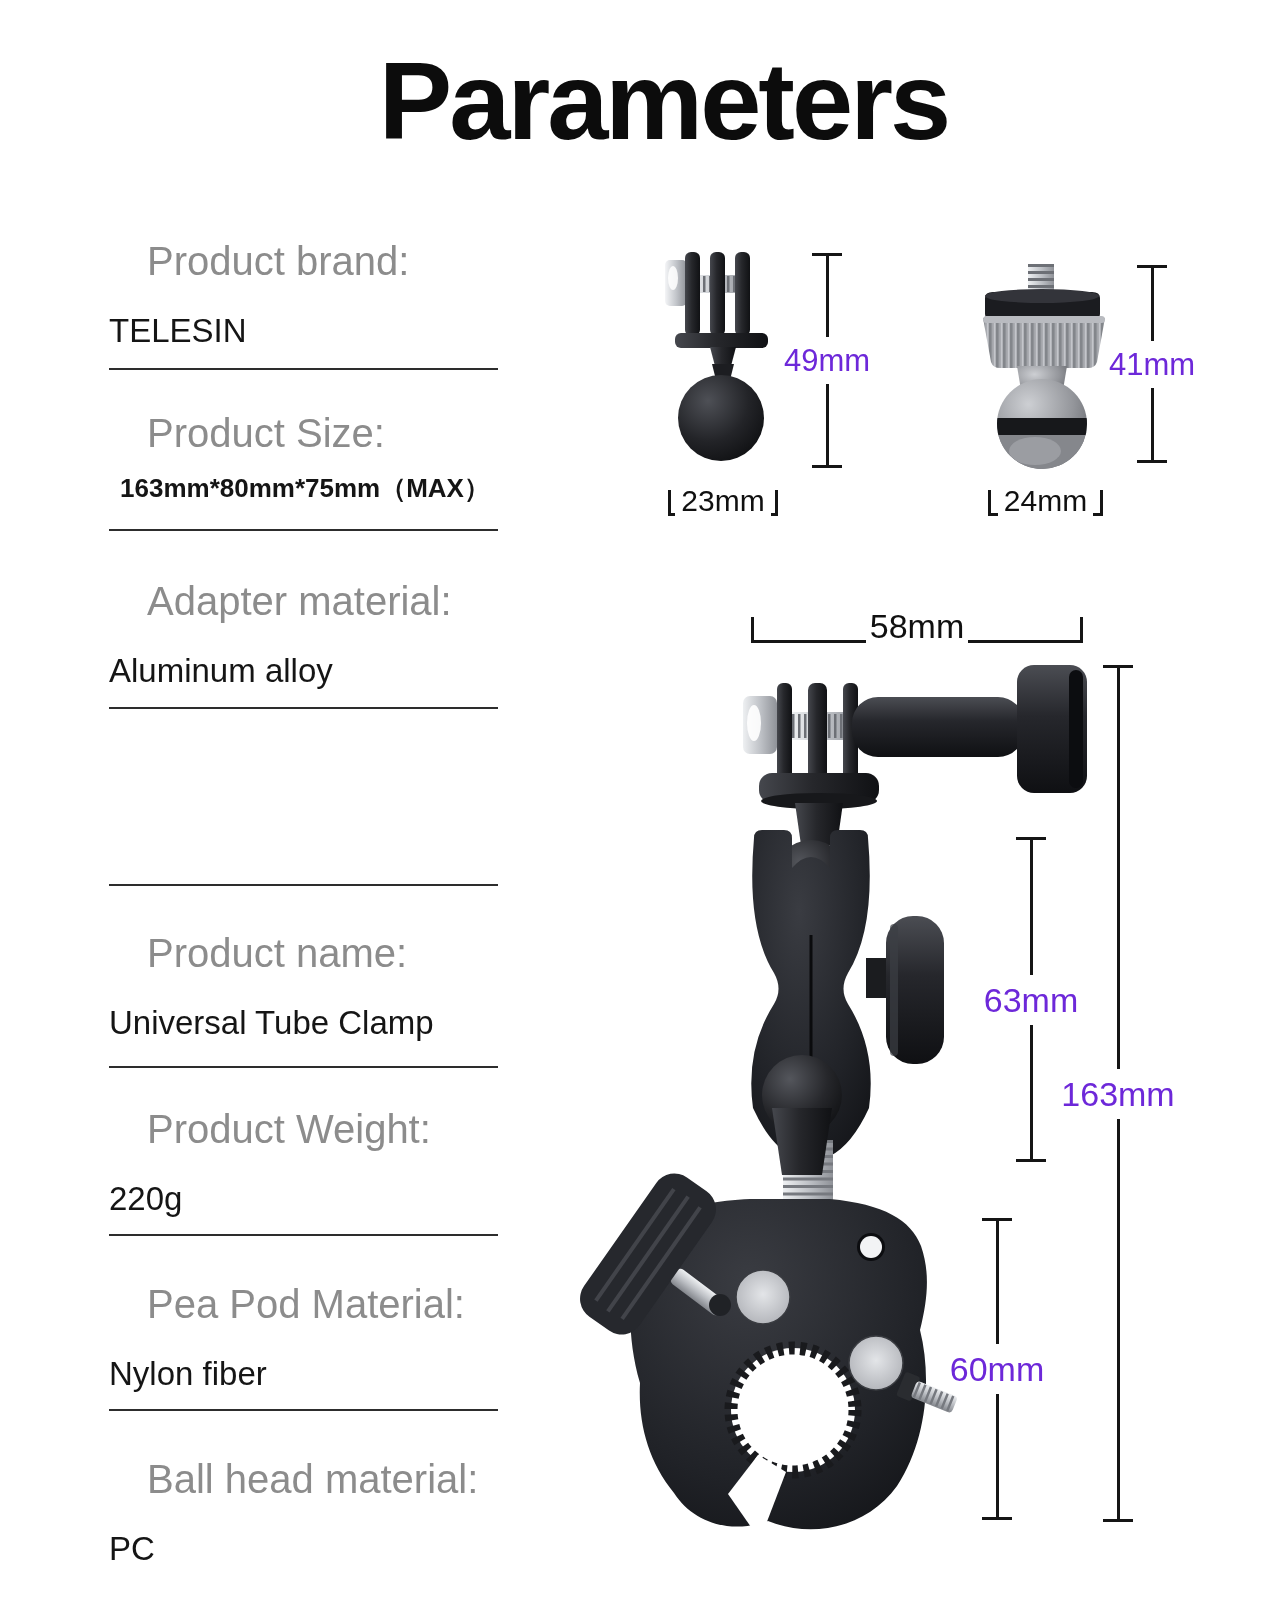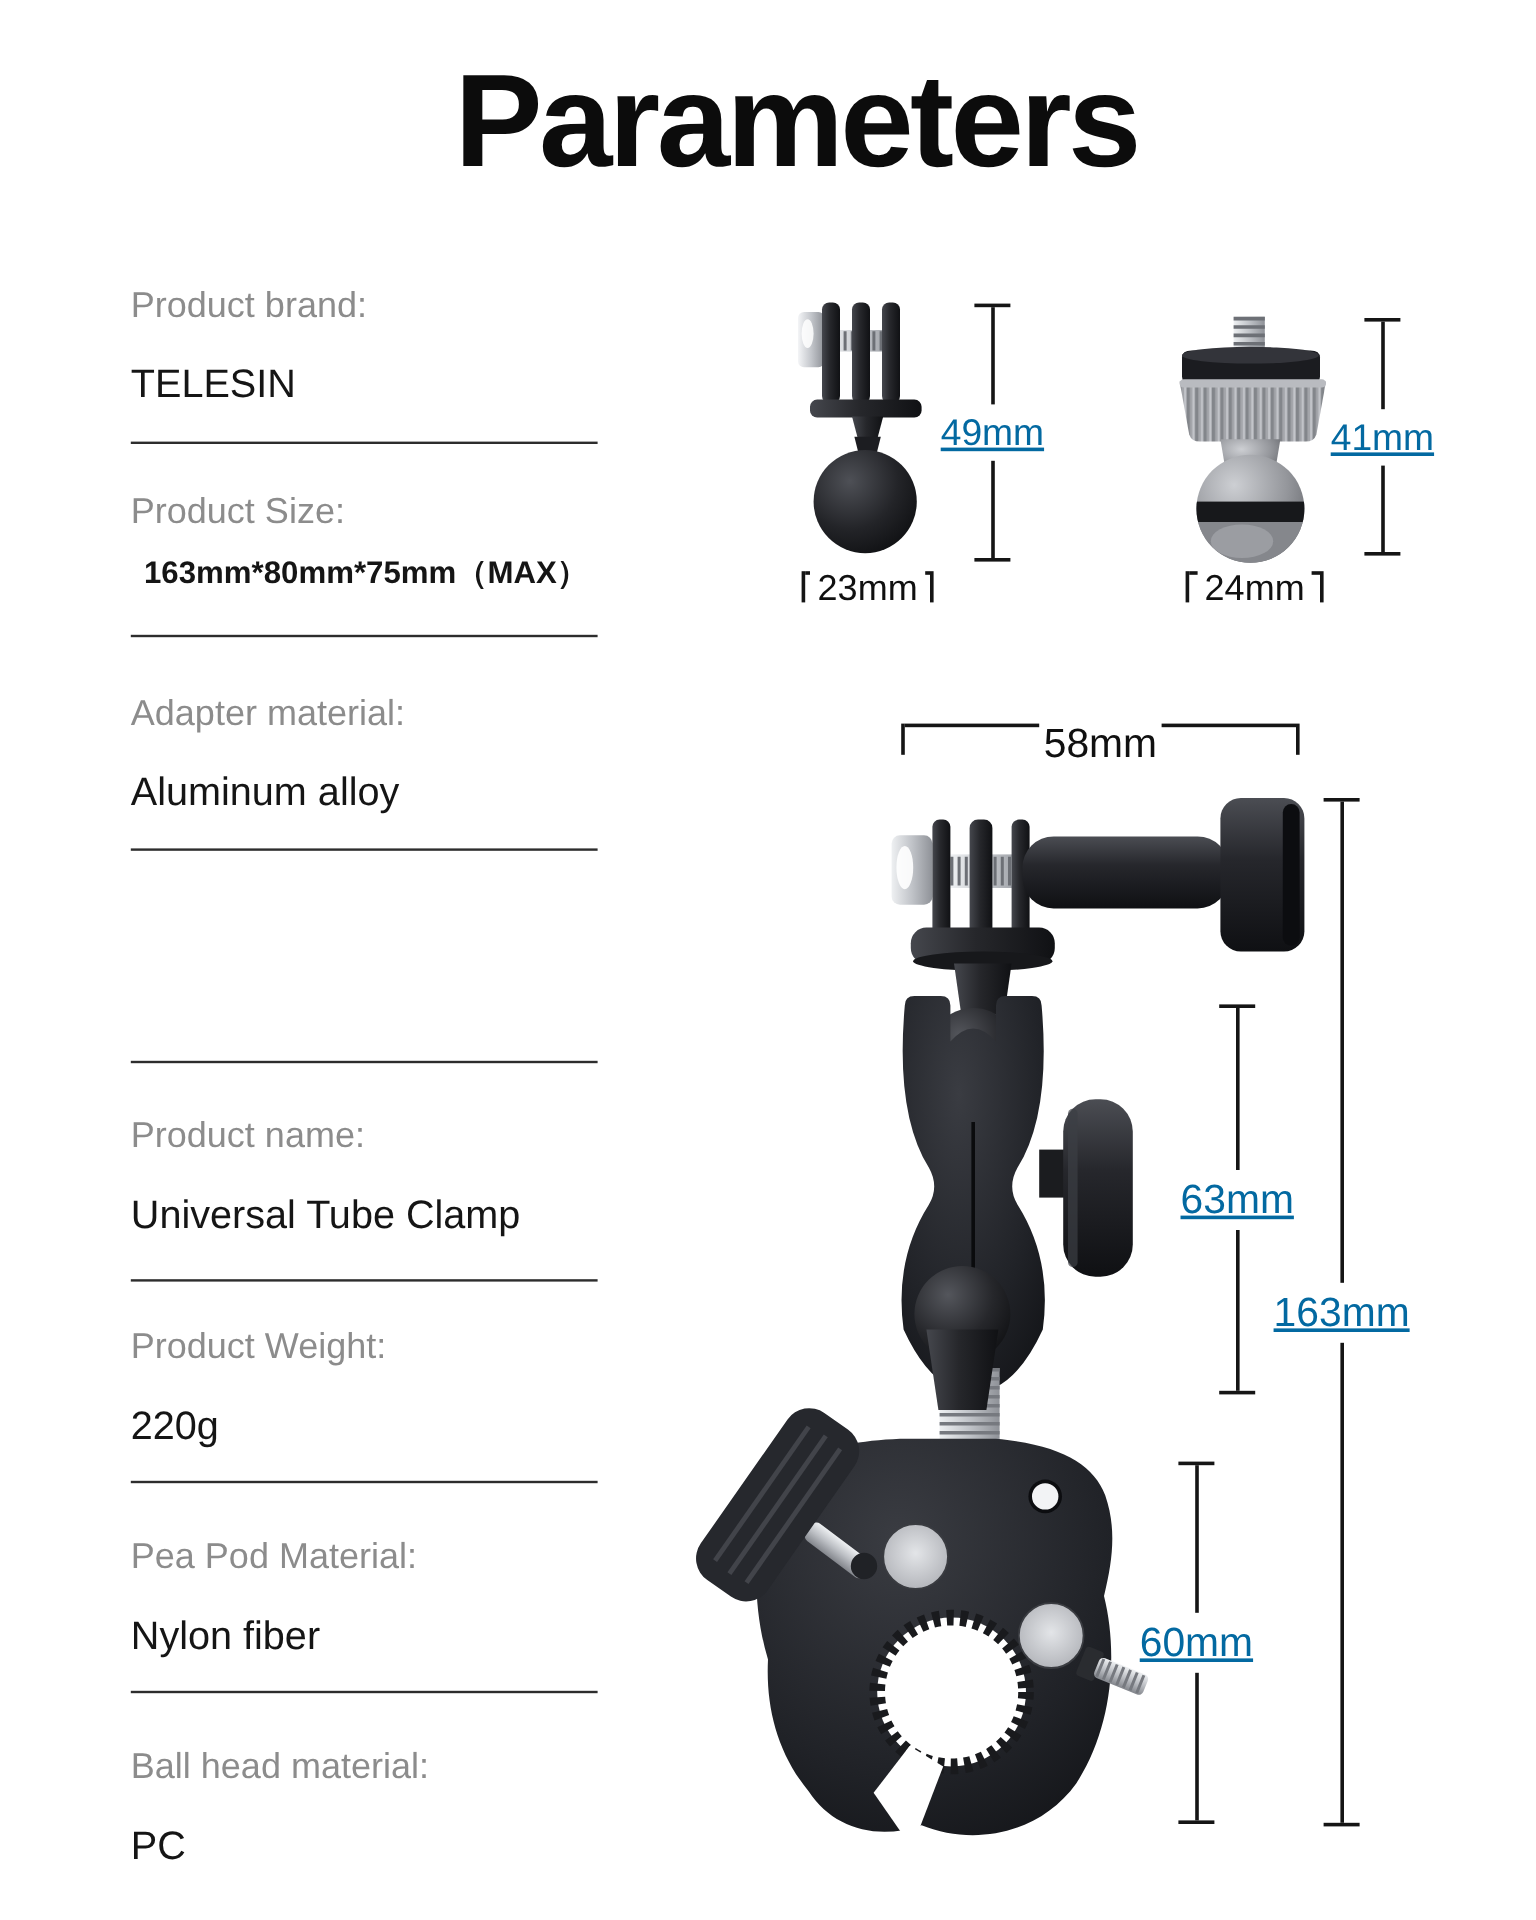--- a/index.html
+++ b/index.html
@@ -1,30 +1,30 @@
 <!DOCTYPE html>
 <html><head>
 <meta charset="utf-8">
 <style>
   html,body{margin:0;padding:0;background:#fff;}
   .canvas{position:relative;width:1280px;height:1600px;background:#ffffff;overflow:hidden;
           font-family:"Liberation Sans", sans-serif;color:#141414;}
   .title{position:absolute;top:46px;left:0;right:0;text-align:center;
          font-size:110px;font-weight:700;letter-spacing:-3px;color:#0c0c0c;line-height:1;padding-left:47px;}
   .spec{position:absolute;left:109px;width:392px;}
-  .spec .lab{font-size:30px;color:#8c8c8c;line-height:1.15;}
+  .spec .lab{font-size:40px;color:#8c8c8c;line-height:1.15;margin-left:38px;}
   .spec .val{font-size:33px;color:#151515;font-weight:500;margin-top:28px;line-height:1.15;}
   .spec.small .val{font-size:26px;font-weight:600;margin-top:18px;text-align:center;}
   .divider{position:absolute;left:109px;width:389px;height:2px;background:#2d2d2d;}
   
   .vdim{position:absolute;display:flex;flex-direction:column;align-items:center;width:120px;}
   .tickh{width:30px;height:3px;background:#151515;flex:0 0 auto;}
   .vline{width:3px;flex:1 1 auto;background:#151515;}
-  .vlabel{font-size:var(--fs,34px);color:#0369a1;margin:8px 0;white-space:nowrap;line-height:1;text-decoration:underline;}
-  .hdim{position:absolute;display:flex;align-items:flex-start;height:40px;}
+  .vlabel{font-size:var(--fs,34px);color:#6d28d9;margin:8px 0;white-space:nowrap;line-height:1;}
+  .hdim{position:absolute;display:flex;align-items:flex-end;height:40px;}
   .tickv{width:3px;height:26px;background:#151515;flex:0 0 auto;}
   .hline{height:3px;flex:1 1 auto;background:#151515;}
   .hlabel{font-size:var(--fs,30px);color:#101010;margin:0 6px;white-space:nowrap;line-height:1;}
   .hdim.wide .hlabel{margin:0 4px;font-size:34px;}
   .fig{position:absolute;}
 </style>
 </head>
 <body>
 
 <div class="canvas">

